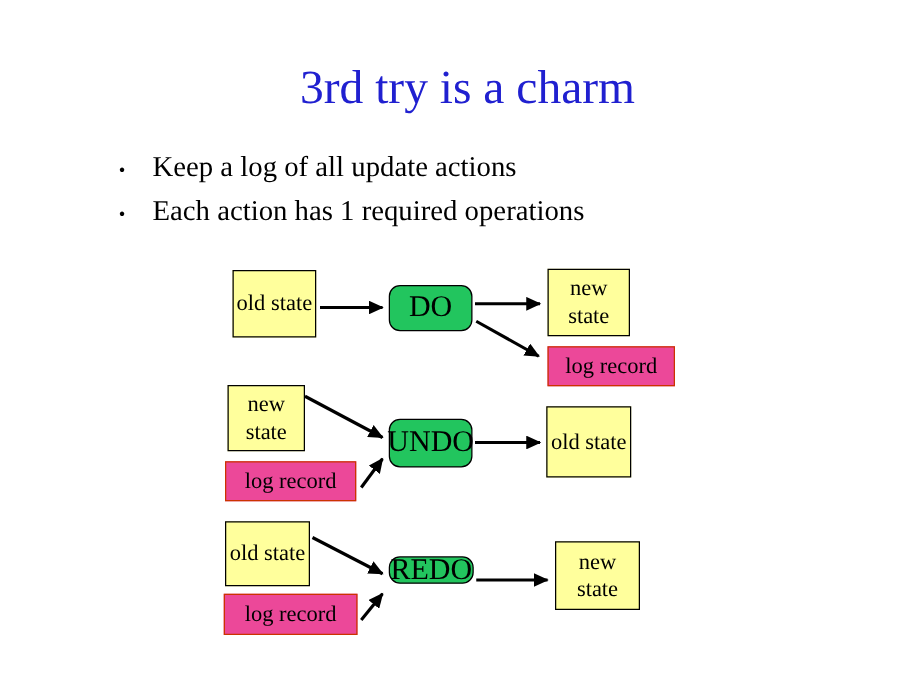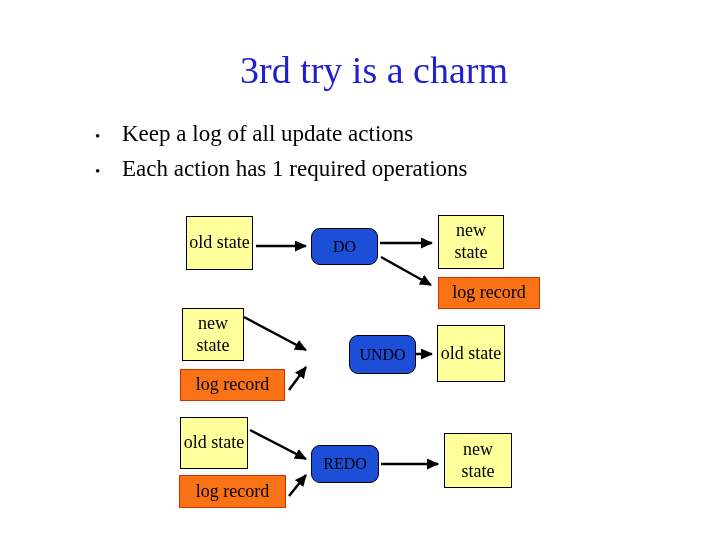--- a/index.html
+++ b/index.html
@@ -63,27 +63,27 @@
     justify-content: center;
     text-align: center;
     font-size: 18px;
     line-height: 1.2;
   }
   .state-box {
     background: #ffff9c;
     border: 1.5px solid #000000;
   }
   .op-box {
-    background: #1d4ed8;
+    background: #22c55e;
     border: 1.5px solid #000000;
     border-radius: 9px;
-    font-size: 16px;
+    font-size: 24px;
   }
   .log-box {
-    background: #f97316;
+    background: #ec4899;
     border: 1.5px solid #cc3300;
     white-space: nowrap;
   }
 </style>
 </head>
 <body>
 
 <div class="slide">
 
   <h1 class="title">3rd try is a charm</h1>
@@ -119,21 +119,21 @@
     <line x1="381" y1="464" x2="438" y2="464" stroke="#000" stroke-width="2.5" marker-end="url(#ah)"></line>
   </svg>
 
   <div class="box state-box" style="left:186px; top:216px; width:67px; height:54px;">old state</div>
   <div class="box op-box" style="left:311px; top:228px; width:67px; height:37px;">DO</div>
   <div class="box state-box" style="left:438px; top:215px; width:66px; height:54px;">new state</div>
   <div class="box log-box" style="left:438px; top:277px; width:102px; height:32px;">log record</div>
 
   <div class="box state-box" style="left:182px; top:308px; width:62px; height:53px;">new state</div>
   <div class="box log-box" style="left:180px; top:369px; width:105px; height:32px;">log record</div>
-  <div class="box op-box" style="left:311px; top:335px; width:67px; height:39px;margin-left:38px;">UNDO</div>
+  <div class="box op-box" style="left:311px; top:335px; width:67px; height:39px;">UNDO</div>
   <div class="box state-box" style="left:437px; top:325px; width:68px; height:57px;">old state</div>
 
   <div class="box state-box" style="left:180px; top:417px; width:68px; height:52px;">old state</div>
   <div class="box log-box" style="left:179px; top:475px; width:107px; height:33px;">log record</div>
-  <div class="box op-box" style="left:311px; top:445px; width:68px; height:38px;">REDO</div>
+  <div class="box op-box" style="left:311px; top:445px; width:68px; height:22px;">REDO</div>
   <div class="box state-box" style="left:444px; top:433px; width:68px; height:55px;">new state</div>
 
 </div>
 
 </body></html>

